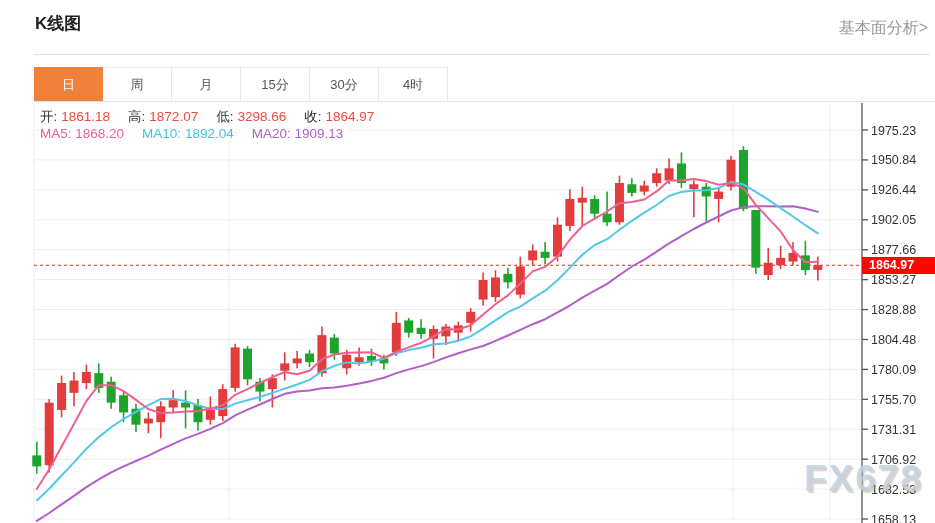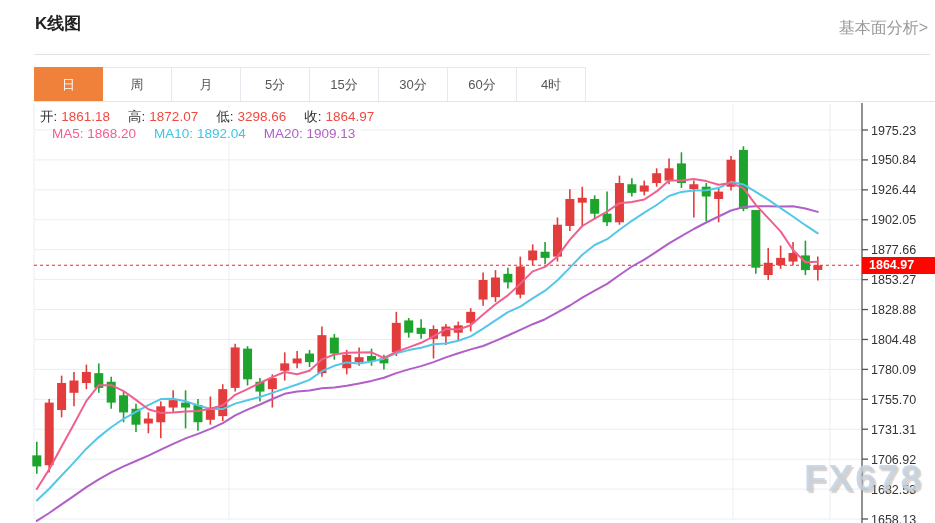--- a/index.html
+++ b/index.html
@@ -19,21 +19,21 @@
   .tab.active { background:#f0813a; color:#fff; border-color:#f0813a; }
 
   .chart-wrap { position:absolute; left:0; top:101px; width:935px; height:422px; }
   svg { position:absolute; left:0; top:0; }
 
   .ohlc-row { position:absolute; left:40px; top:7px; font-size:13.5px; color:#333; background:#fff;
     padding-right:6px; white-space:nowrap; }
   .ohlc-row .val { color:#f04a40; }
   .ohlc-row span { margin-right:4px; }
   .ohlc-row .pair { margin-right:14px;text-align:center; }
-  .ma-row { position:absolute; left:52px; top:25px; font-size:13.5px; background:#fff;
+  .ma-row { position:absolute; left:40px; top:25px; font-size:13.5px; background:#fff;
     padding-right:6px; white-space:nowrap; }
   .ma-row .ma5 { color:#f0608f; margin-right:18px; }
   .ma-row .ma10 { color:#3fc5e5; margin-right:18px; }
   .ma-row .ma20 { color:#b15fc8; }
 
   .price-badge { position:absolute; left:862px; top:157px; width:73px; height:17px;
     background:#fe0600; color:#fff; font-size:12.5px; font-weight:bold;
     line-height:17px; padding-left:7px; }
 
   .watermark { position:absolute; left:804px; top:357px; font-size:37px; letter-spacing:2px;
@@ -46,24 +46,22 @@
 <div id="stage">
 
   <div class="page-title">K线图</div>
   <div class="top-link">基本面分析&gt;</div>
   <div class="title-divider"></div>
 
   <div class="tabbar" id="tabbar">
       <div class="tab active">日</div>
       <div class="tab">周</div>
       <div class="tab">月</div>
-      <div class="tab">5分</div>
       <div class="tab">15分</div>
       <div class="tab">30分</div>
-      <div class="tab">60分</div>
       <div class="tab">4时</div>
     </div>
 
   <div class="chart-wrap">
     <svg id="chart-svg" width="935" height="422">
         <line x1="34" y1="29" x2="862" y2="29" stroke="#e9eef4" stroke-width="1"></line>
         <line x1="34" y1="58.920245979186504" x2="862" y2="58.920245979186504" stroke="#e9eef4" stroke-width="1"></line>
         <line x1="34" y1="88.85275938189844" x2="862" y2="88.85275938189844" stroke="#e9eef4" stroke-width="1"></line>
         <line x1="34" y1="118.77300536108494" x2="862" y2="118.77300536108494" stroke="#e9eef4" stroke-width="1"></line>
         <line x1="34" y1="148.69325134027116" x2="862" y2="148.69325134027116" stroke="#e9eef4" stroke-width="1"></line>

